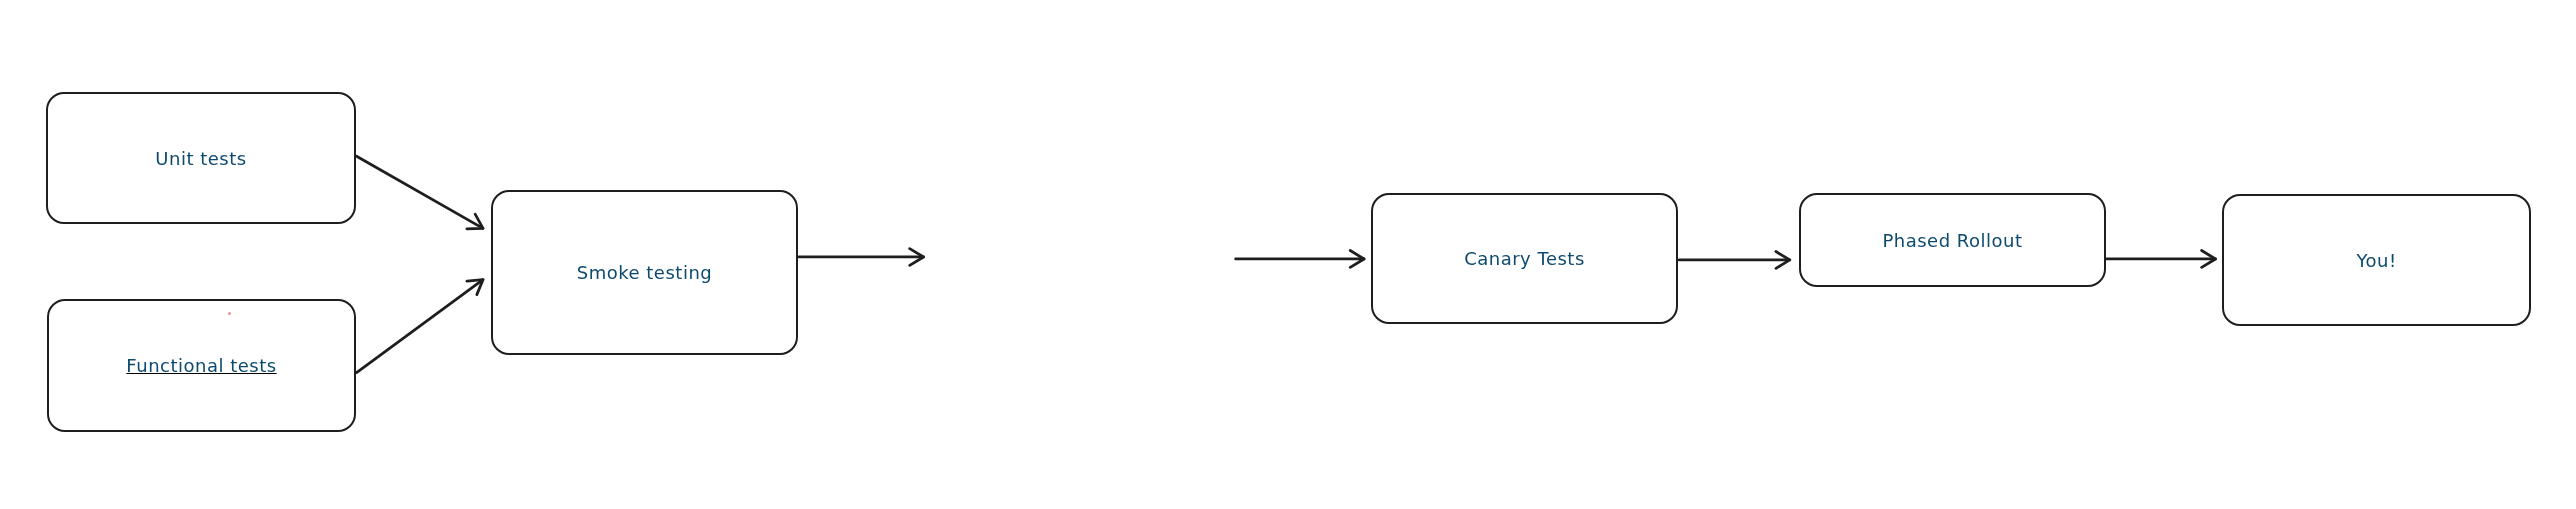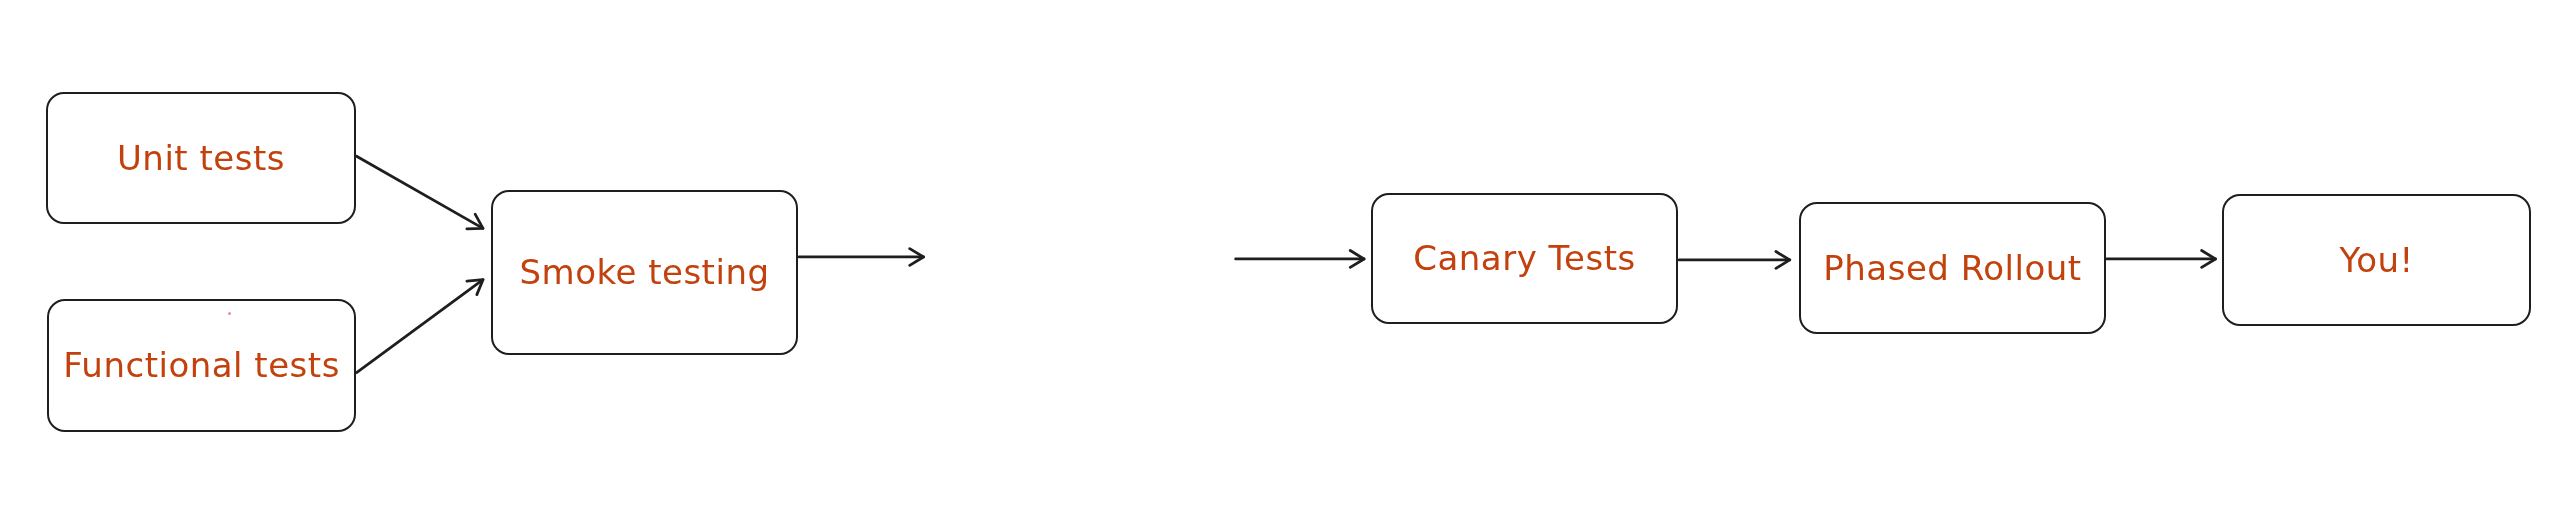--- a/index.html
+++ b/index.html
@@ -29,35 +29,35 @@
     box-sizing: border-box;
     background: #ffffff;
     border: 2.6px solid #1e1e1e;
     border-radius: 18px;
     display: flex;
     align-items: center;
     justify-content: center;
     cursor: default;
   }
   .node-label {
-    color: #c2410c;
-    font-size: 34px;
+    color: #0c4a6e;
+    font-size: 18px;
     line-height: 33px;
     letter-spacing: 0.5px;
     text-align: center;
     white-space: pre-line;
     user-select: none;
   }
   
   .pos-unit          { left: 46px;   top: 92px;  width: 310px; height: 132px; }
-  .pos-functional    { left: 47px;   top: 299px; width: 309px; height: 133px; }
+  .pos-functional    { left: 47px;   top: 299px; width: 309px; height: 133px; text-decoration: underline; }
   .pos-smoke         { left: 491px;  top: 190px; width: 307px; height: 165px; }
   .pos-dbt           { left: 931px;  top: 191px; width: 303px; height: 132px; }
   .pos-canary        { left: 1371px; top: 193px; width: 307px; height: 131px; }
-  .pos-phased        { left: 1799px; top: 202px; width: 307px; height: 132px; justify-content: center; }
+  .pos-phased        { left: 1799px; top: 193px; width: 307px; height: 94px; justify-content: center; }
   .pos-you           { left: 2222px; top: 194px; width: 309px; height: 132px; }
   .artifact-dot {
     position: absolute;
     left: 228px;
     top: 312px;
     width: 3px;
     height: 3px;
     border-radius: 50%;
     background: #e03131;
     opacity: 0.55;

